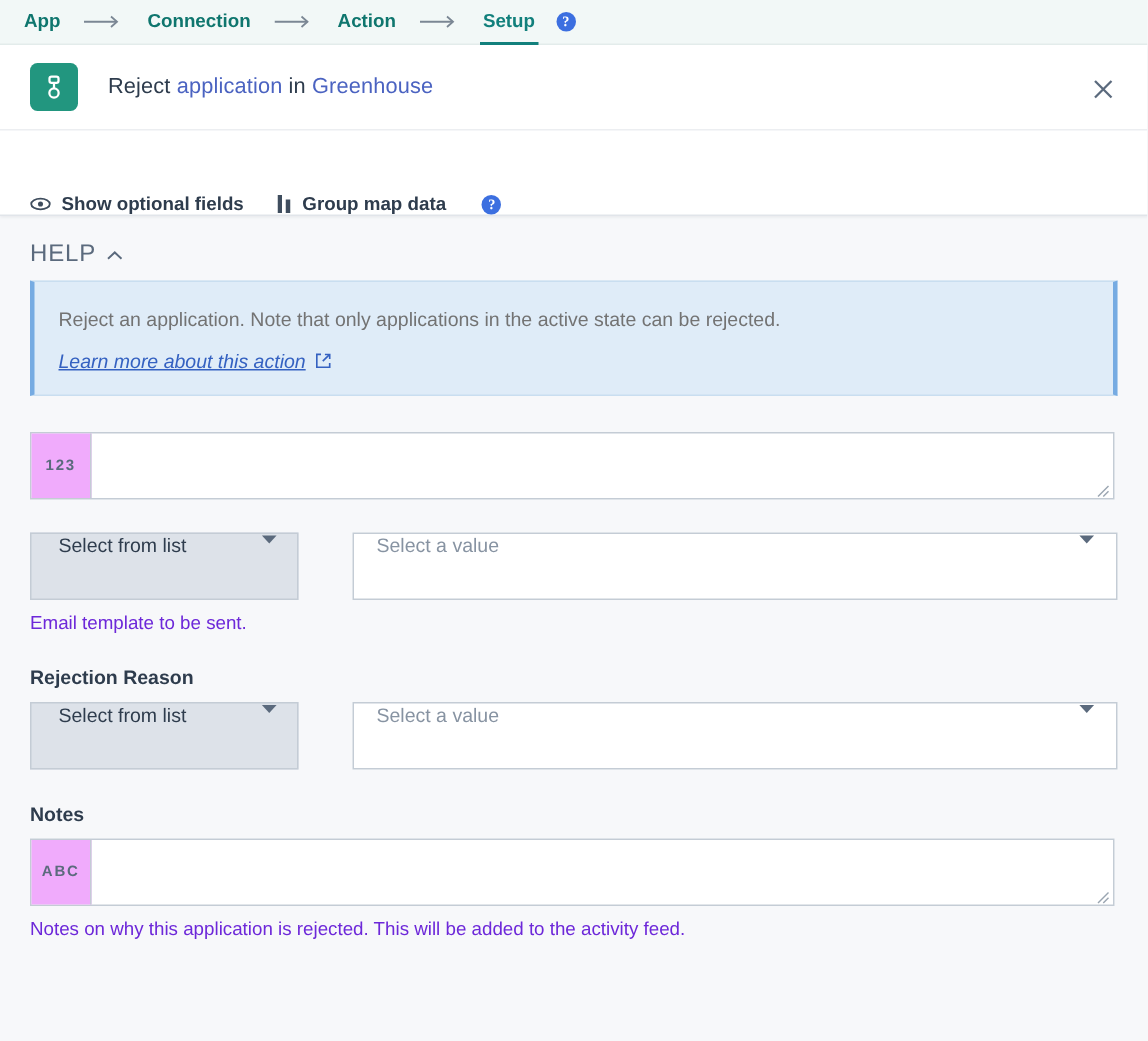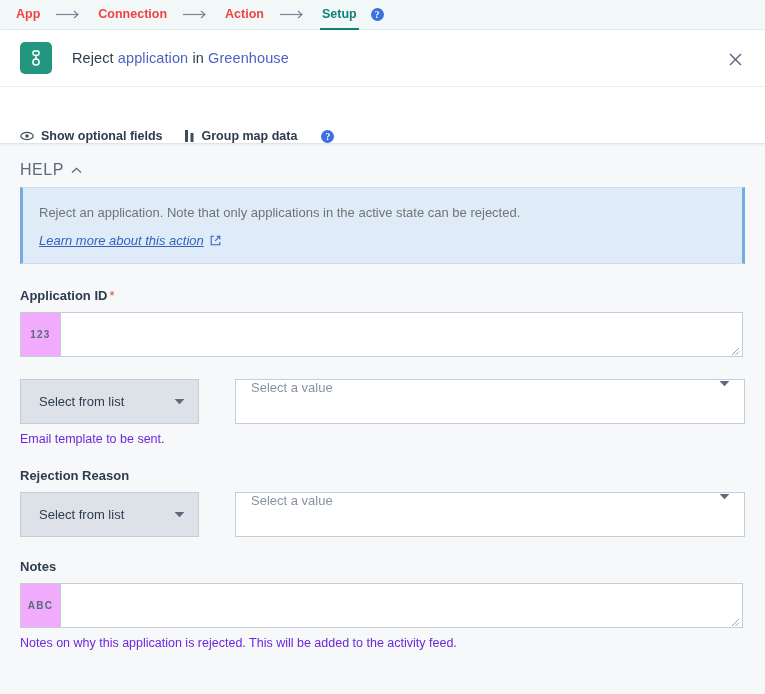--- a/index.html
+++ b/index.html
@@ -22,21 +22,21 @@
     height: 30px;
     background: #f2f8f7;
     display: flex;
     align-items: center;
     padding: 0 0 0 14px;
     border-bottom: 1px solid #e3eceb;
   }
   .nav-step {
     font-size: 12.5px;
     font-weight: bold;
-    color: #ef4444;
+    color: #0f766e;
     padding: 0 2px;
     line-height: 29px;
     height: 30px;
     display: inline-block;
     cursor: pointer;
   }
   .nav-step.active {
     color: #12807c;
     box-shadow: inset 0 -2px 0 0 #12807c;
   }
@@ -238,21 +238,21 @@
   }
 
   
   .select-row { display: flex; }
   .select-from-list {
     width: 179px;
     height: 45px;
     background: #dde2e9;
     border: 1px solid #c4ccd5;
     display: flex;
-    align-items: center;
+    align-items: flex-start;
     justify-content: space-between;
     padding: 0 13px 0 18px;
     font-size: 13px;
     color: #2e3c4d;
     cursor: pointer;
     flex: 0 0 179px;
     gap: 40px;
   }
   .value-select {
     flex: 1;
@@ -365,23 +365,20 @@
         <svg width="11" height="11" viewBox="0 0 11 11">
           <path d="M4 1.2 H1.2 V9.8 H9.8 V7" fill="none" stroke="#3461c1" stroke-width="1.1"></path>
           <line x1="5.2" y1="5.8" x2="9.6" y2="1.4" stroke="#3461c1" stroke-width="1.1"></line>
           <polyline points="6.6,1.3 9.8,1.3 9.8,4.4" fill="none" stroke="#3461c1" stroke-width="1.1"></polyline>
         </svg>
       </span>
     </div>
   </div>
 
   <div class="field-block">
-    <div class="field-label">
-      <span>Application ID</span><span class="req-star">*</span>
-    </div>
     <div class="prefixed-input">
       <div class="type-badge">123</div>
       <input type="text" value="" style="">
       <span class="resize-grip">
         <svg width="10" height="10" viewBox="0 0 10 10">
           <line x1="9" y1="2" x2="2" y2="9" stroke="#9aa5b1" stroke-width="1"></line>
           <line x1="9" y1="5.5" x2="5.5" y2="9" stroke="#9aa5b1" stroke-width="1"></line>
         </svg>
       </span>
     </div>

